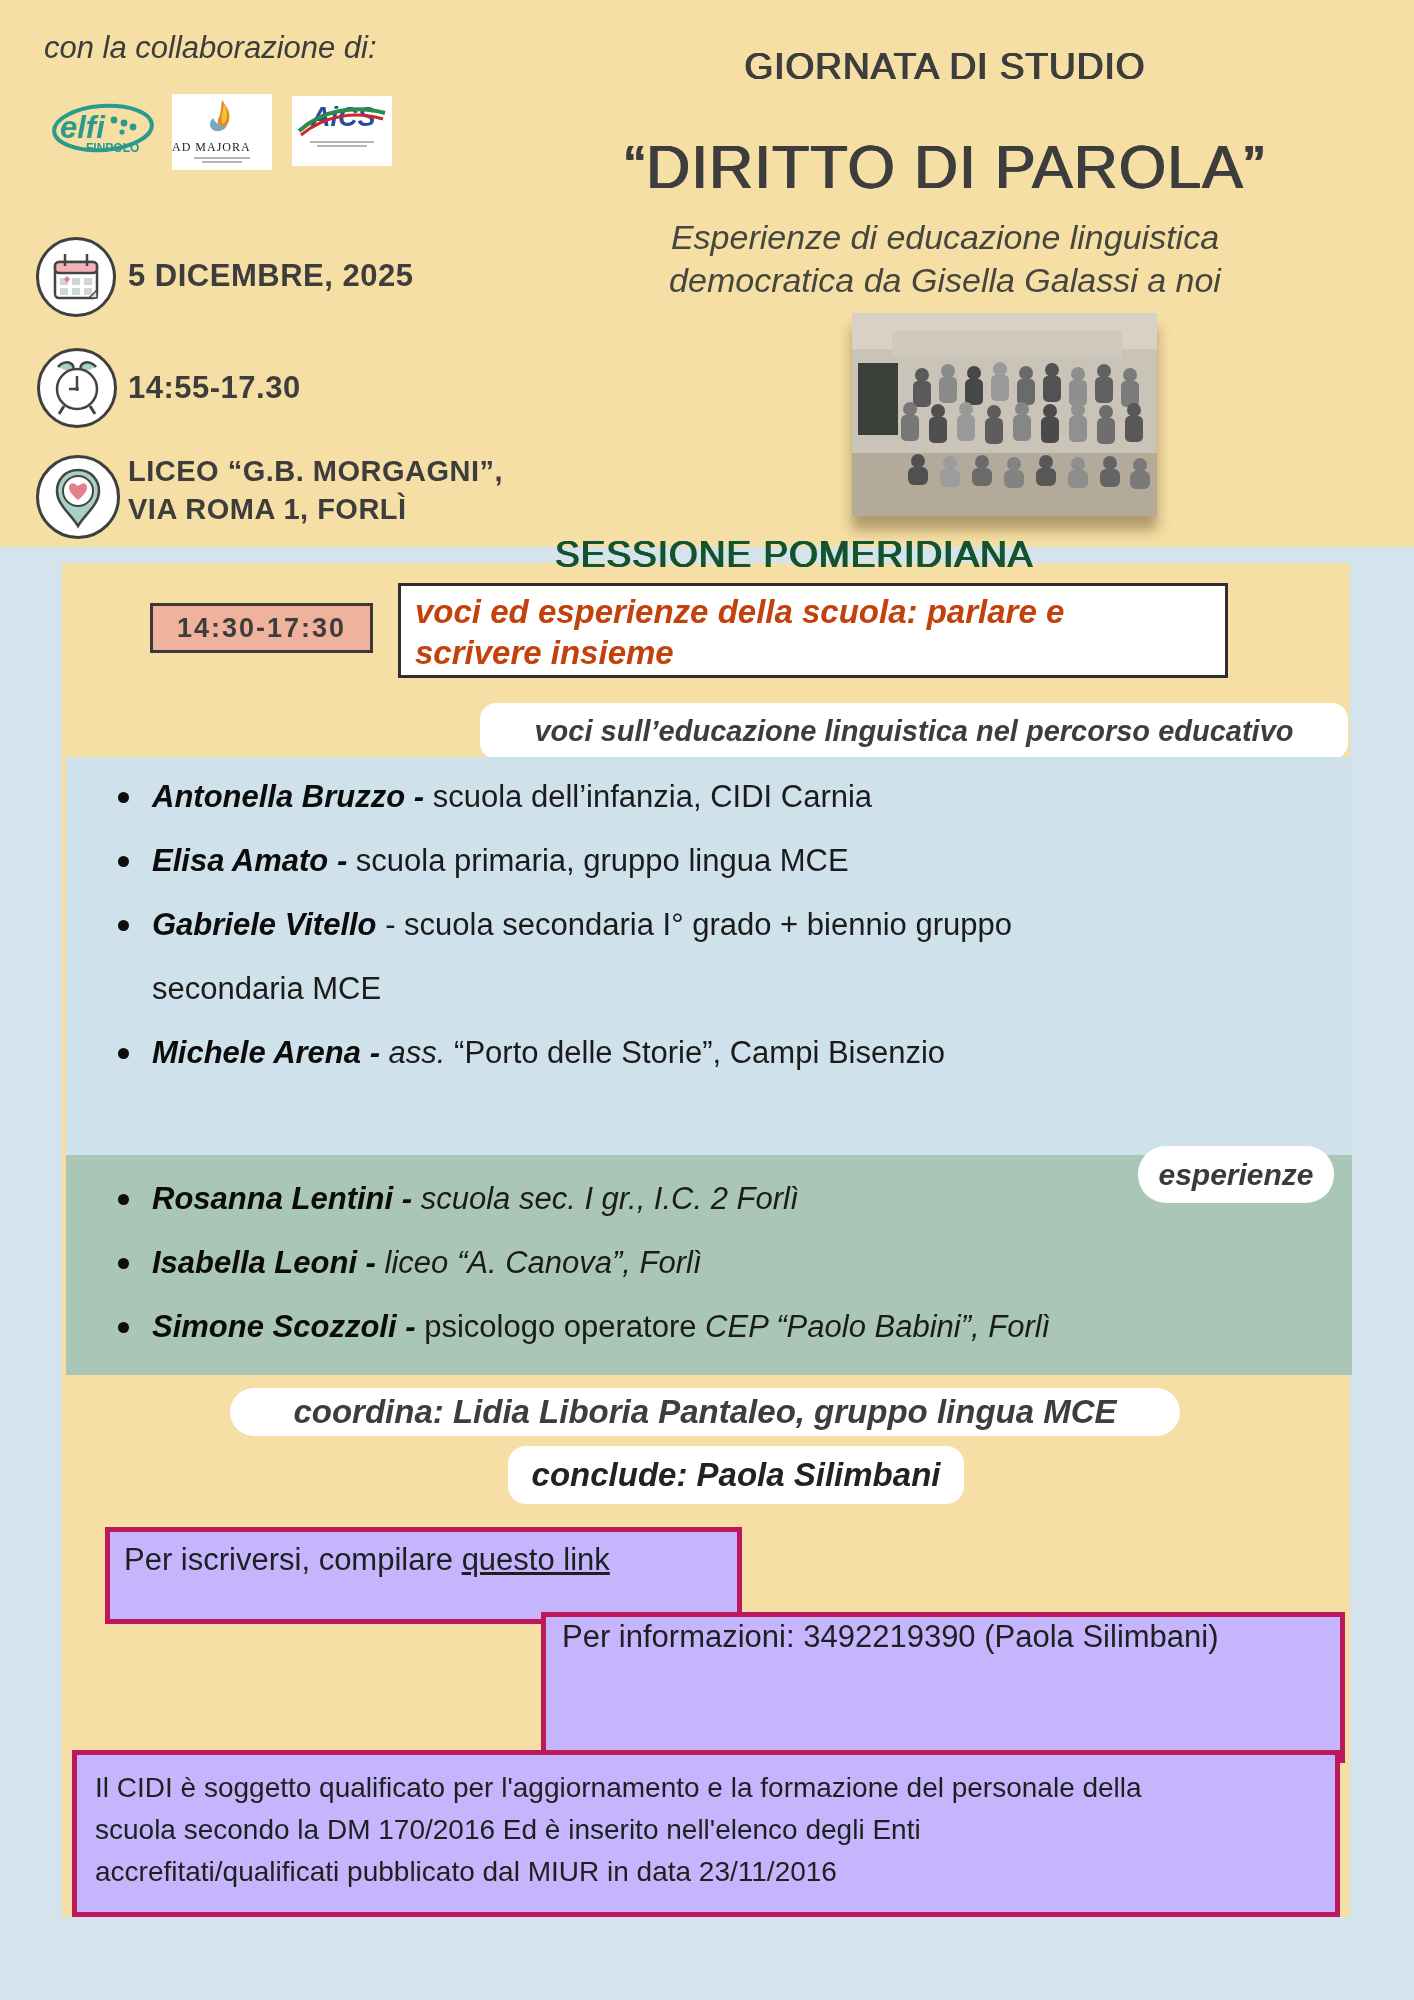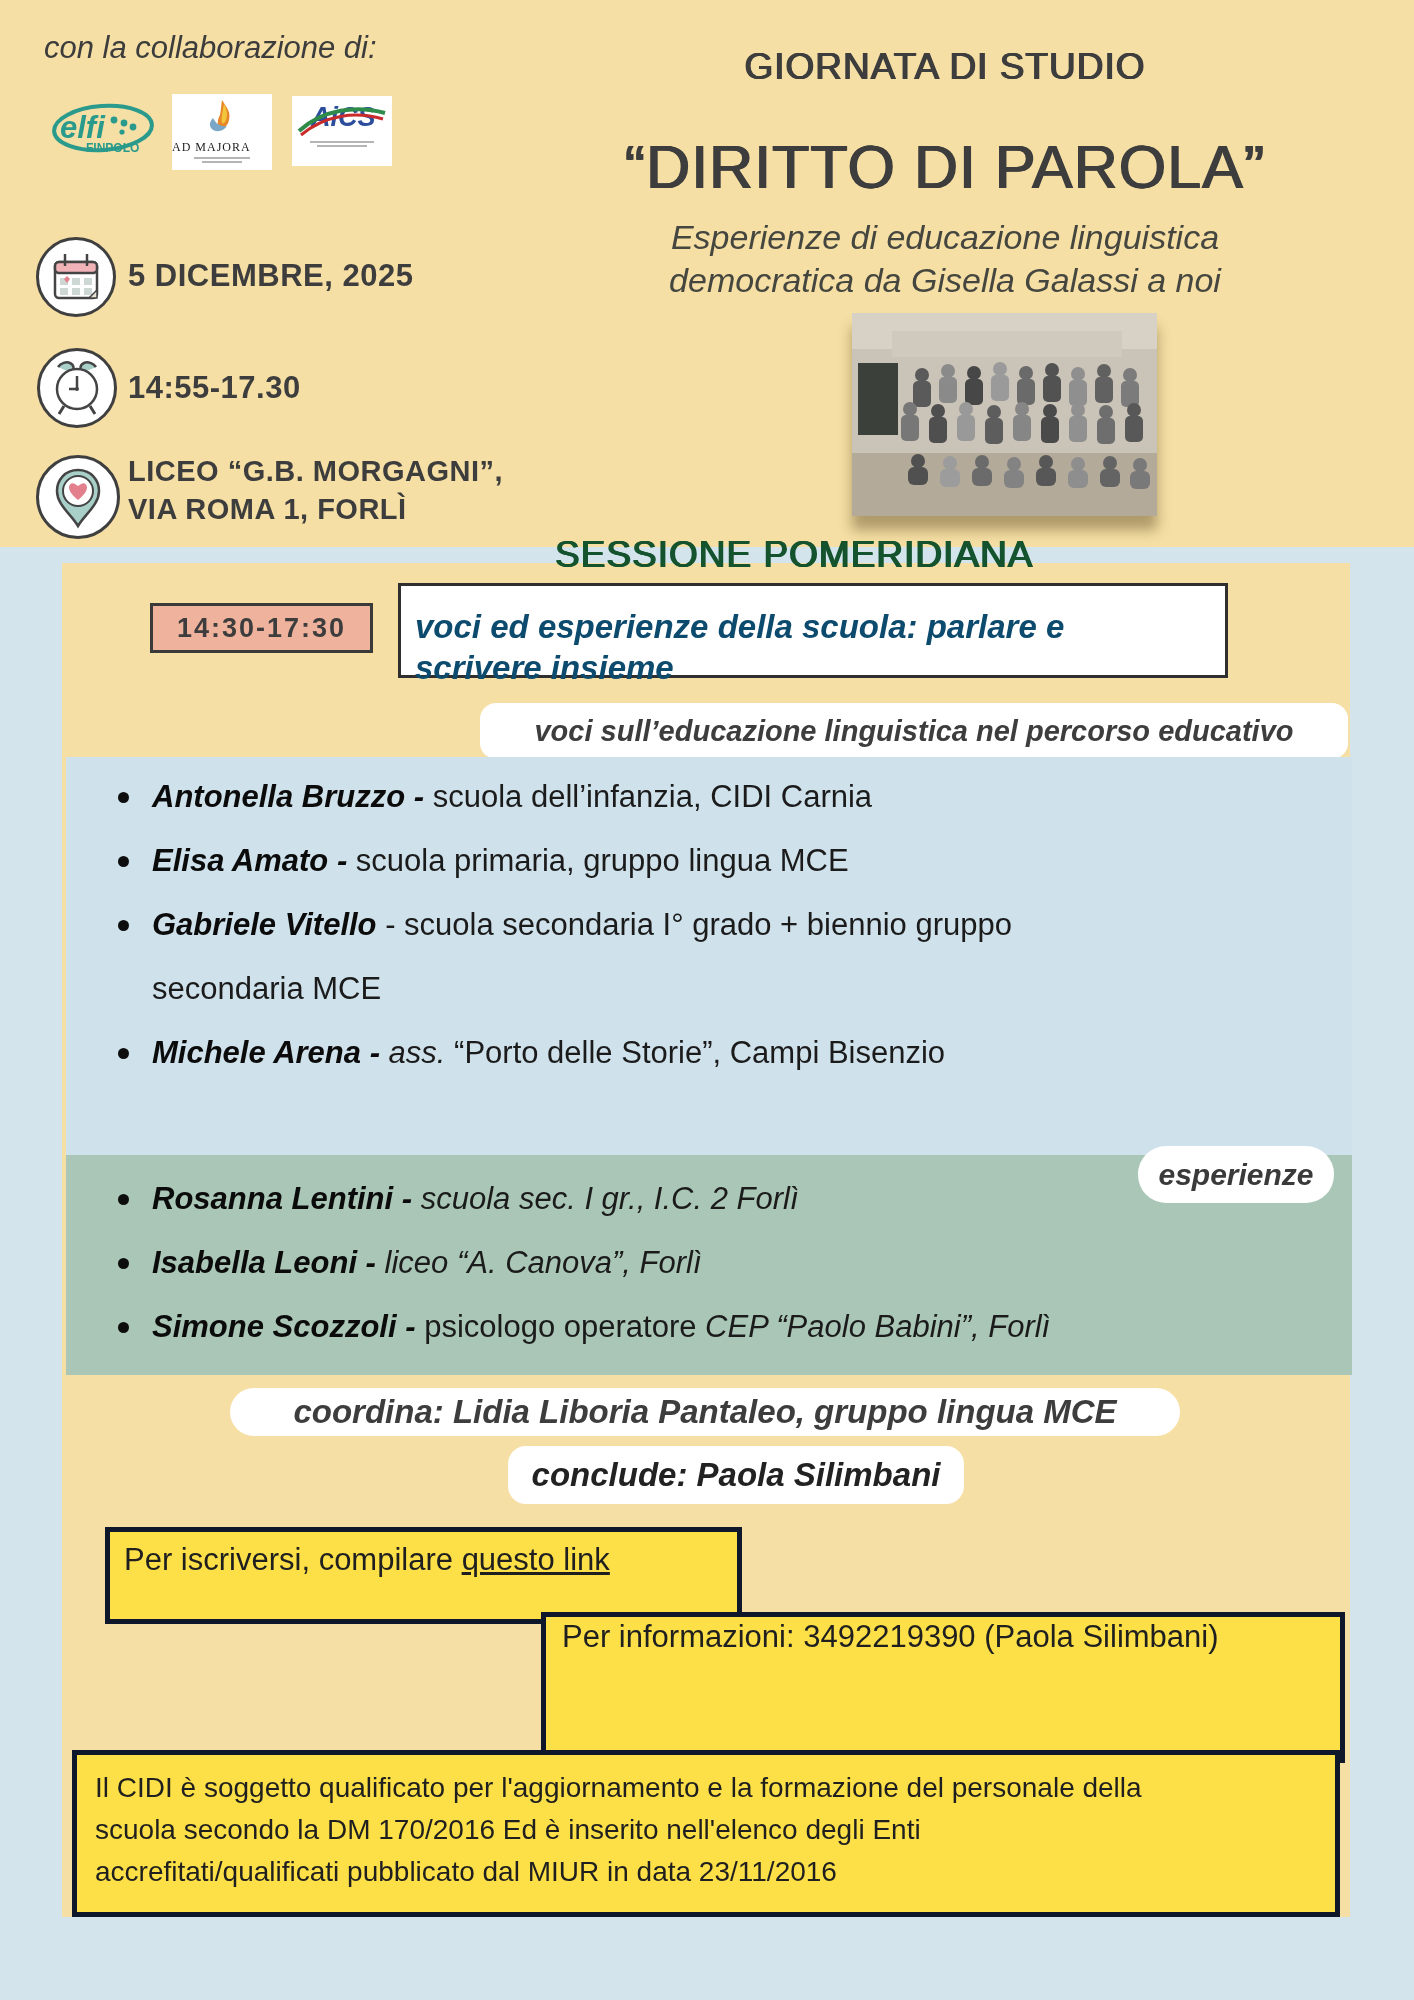--- a/index.html
+++ b/index.html
@@ -33,42 +33,42 @@
   .info-text{color:#3d3d3d;font-weight:bold;letter-spacing:.5px}
   .date-text{left:128px;top:258px;font-size:31px}
   .time-text{left:128px;top:370px;font-size:31px}
   .loc-text{left:128px;top:452px;font-size:29px;line-height:38px}
 
   .session-heading{left:555px;top:534px;width:760px;text-align:left;font-size:37px;color:#14532d;letter-spacing:1px}
 
   .time-badge{left:150px;top:603px;width:223px;height:50px;background:#efb29c;border:3px solid #3a3a3a;
     font-size:27px;letter-spacing:2px;color:#3d3d3d;font-weight:bold}
   .session-title-box{left:398px;top:583px;width:830px;height:95px;background:#fff;border:3px solid #2f2f2f;
-    padding:20px 70px 5px 14px;font-size:33px;line-height:41px;color:#0c4a6e}
+    padding:5px 70px 5px 14px;font-size:33px;line-height:41px;color:#c2410c}
   .block1-pill{left:480px;top:703px;width:868px;height:56px;background:#fff;border-radius:16px;
     font-size:29px;color:#3d3d3d}
 
   .panel-blue{left:66px;top:757px;width:1286px;height:398px;background:#cfe1ea}
   .panel-green{left:66px;top:1155px;width:1286px;height:220px;background:#a9c6b6}
   .esp-badge{left:1138px;top:1146px;width:196px;height:57px;background:#fff;border-radius:28px;font-size:30px;color:#3a3a3a}
 
   ul.speakers{list-style:none;font-size:31px;color:#1b1b1b;padding:8px 30px 0 40px}
   ul.speakers li{position:relative;padding-left:46px;line-height:64px}
   ul.speakers li::before{content:"";position:absolute;left:12px;top:27px;width:11px;height:11px;border-radius:50%;background:#0d0d0d}
   ul.speakers.blue li{padding-right:200px}
   ul.speakers.green{padding-top:12px}
   ul.speakers.green li{padding-right:40px}
   .seg-name{font-weight:bold;font-style:italic;color:#0b0b0b}
   .seg-plain{color:#1b1b1b}
   .seg-italic{font-style:italic;color:#1b1b1b}
 
   .coordina-pill{left:230px;top:1388px;width:950px;height:48px;background:#fff;border-radius:24px;font-size:33px;color:#3d3d3d}
   .conclude-pill{left:508px;top:1446px;width:456px;height:58px;background:#fff;border-radius:18px;font-size:33px;color:#222}
 
-  .pinkbox{background:#fde047;border:5px solid #0f172a;color:#1f1f1f}
+  .pinkbox{background:#c4b5fd;border:5px solid #be185d;color:#1f1f1f}
   .reg-box{left:105px;top:1527px;width:637px;height:97px;padding:10px 14px;font-size:31px}
   .info-box{left:541px;top:1612px;width:804px;height:151px;padding:2px 16px;font-size:31px}
   .note-box{left:72px;top:1750px;width:1268px;height:167px;padding:12px 18px;font-size:28px;line-height:42px}
   .u{text-decoration:underline}
 </style>
 </head>
 <body>
 
 <div class="page">
   <div class="abs bg-top"></div>

